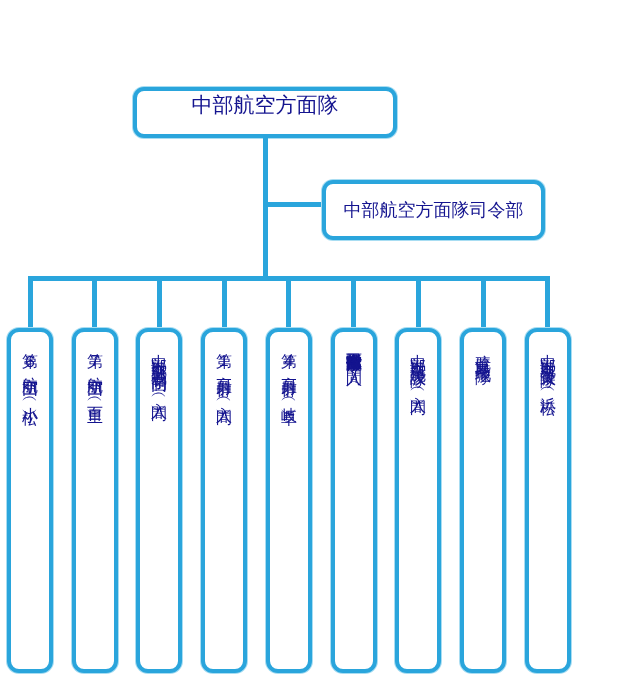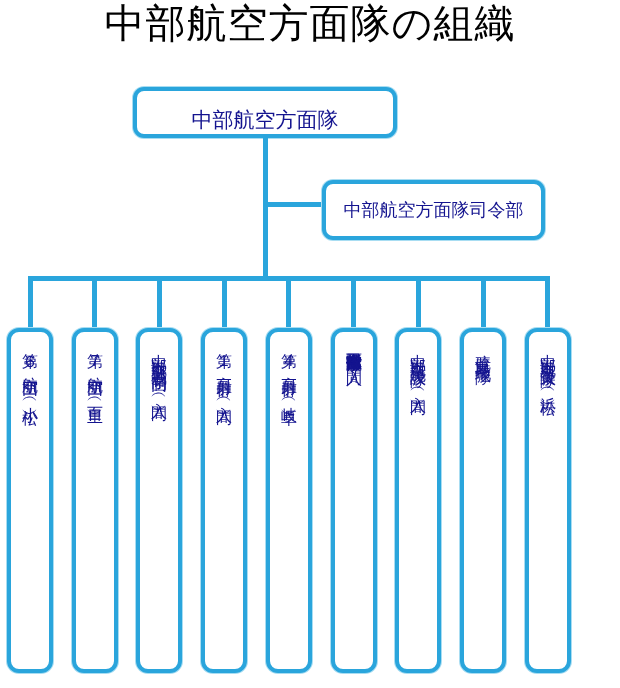--- a/index.html
+++ b/index.html
@@ -26,21 +26,21 @@
     box-sizing: border-box;
     border: 4px solid #2aa5dc;
     border-radius: 11px;
     background: #ffffff;
     box-shadow: 0 0 0 1px #a8ddf2;
     color: #14148f;
   }
   .root-box {
     left: 133px; top: 87px;
     width: 264px; height: 51px;
-    display: flex; align-items: flex-end; justify-content: center;
+    display: flex; align-items: flex-start; justify-content: center;
     font-size: 21px;
   }
   .hq-box {
     left: 322px; top: 180px;
     width: 223px; height: 60px;
     display: flex; align-items: center; justify-content: center;
     font-size: 18px;
   }
   .line {
     position: absolute;
@@ -63,21 +63,20 @@
     color: #14148f;
     white-space: nowrap;
   }
   .unit-label.tight { letter-spacing: 0px; }
 </style>
 </head>
 <body>
 
 <div class="page">
 
-  <div class="title">中部航空方面隊の組織</div>
 
   <div class="cbox root-box">
     <span>中部航空方面隊</span>
   </div>
 
   <div class="line" style="left:263px; top:136px; width:5px; height:145px;"></div>
   <div class="line" style="left:265px; top:202px; width:60px; height:5px;"></div>
   <div class="line" style="left:28px; top:276px; width:522px; height:5px;"></div>
   <div class="line" style="left:28px;  top:276px; width:5px; height:56px;"></div>
   <div class="line" style="left:92px;  top:276px; width:5px; height:56px;"></div>

